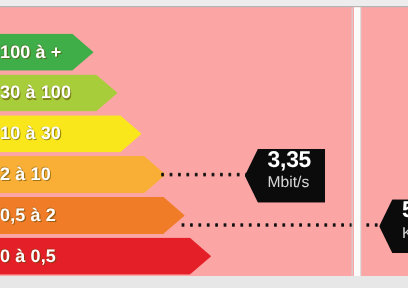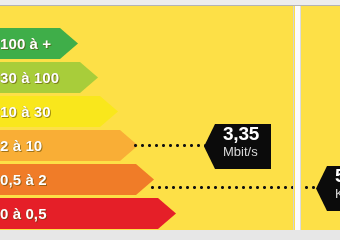--- a/index.html
+++ b/index.html
@@ -14,21 +14,21 @@
     font-family: "Liberation Sans", sans-serif;
     position: relative;
   }
 
   .canvas {
     position: absolute;
     left: 0; top: 0;
     width: 340px;
     height: 230px;
     overflow: hidden;
-    background: #fde047;
+    background: #fca5a5;
   }
 
   
   .top-rule {
     position: absolute;
     left: 0; top: 5px;
     width: 340px;
     height: 1px;
     background: #b4b4b4;
   }

